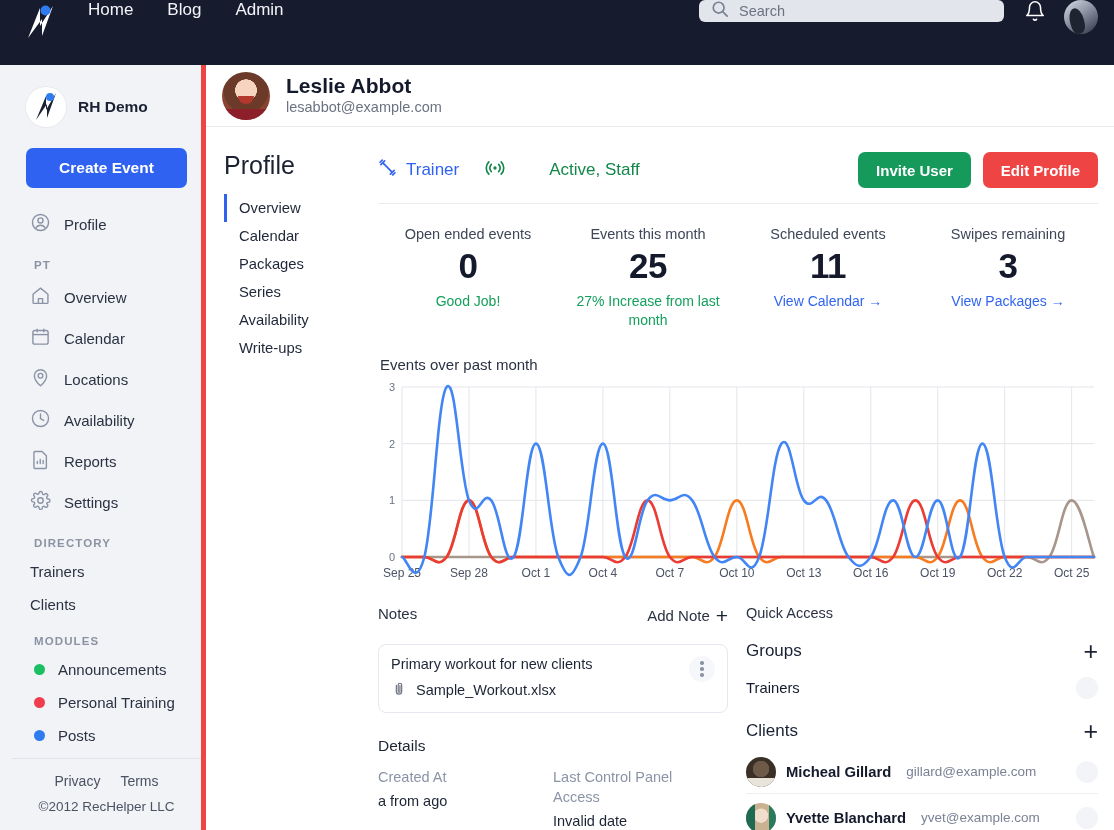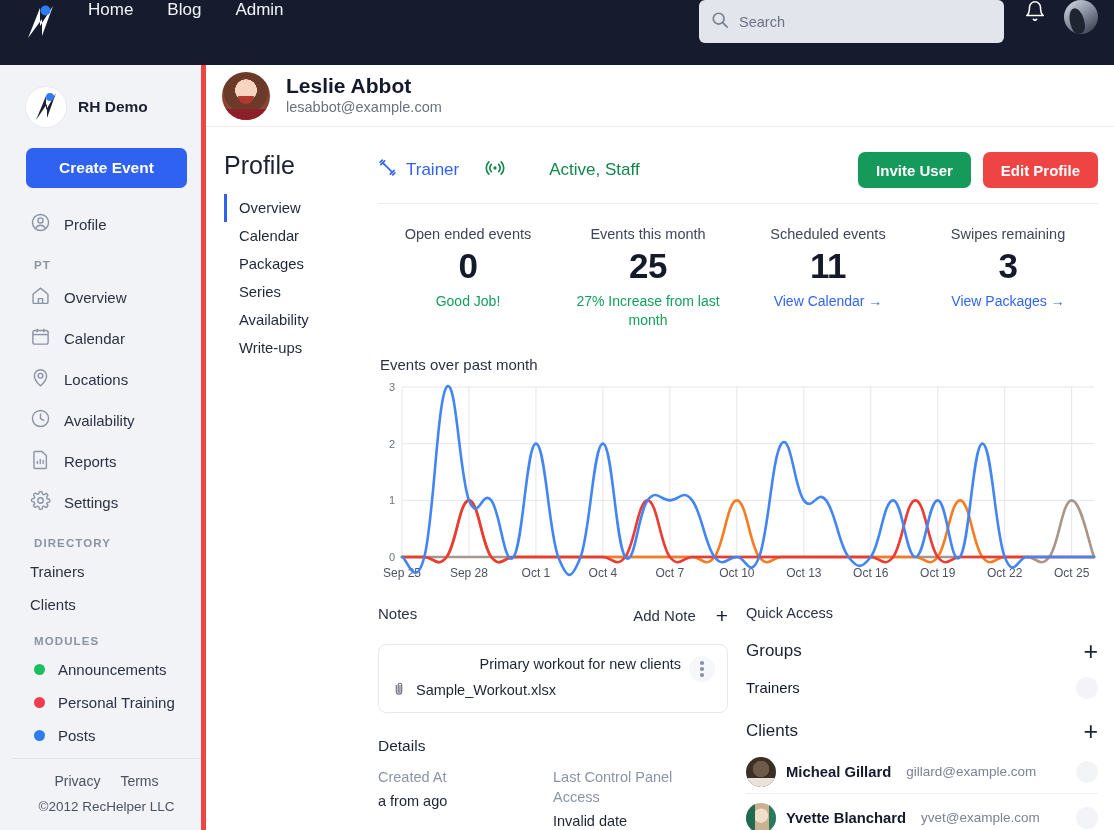--- a/index.html
+++ b/index.html
@@ -16,21 +16,21 @@
     height: 65px; background: #161b2e; flex: 0 0 65px;
     display: flex; align-items: flex-start; padding: 0 16px 16px 18px;
   }
   .brand-logo { width: 44px; height: 44px; position: relative; flex: 0 0 44px; }
   .nav-links { display: flex; align-items: center; gap: 34px; margin-left: 26px; }
   .nav-link {
     color: #f2f4f8; font-size: 17px; text-decoration: none; cursor: pointer;
   }
   .nav-spacer { flex: 1; }
   .search-wrap {
-    position: relative; width: 305px; height: 43px;
+    position: relative; width: 305px; height: 22px;
     background: #e2e5ec; border-radius: 6px;
     display: flex; align-items: center; padding: 0 12px;
   }
   .search-input {
     border: none; background: transparent; outline: none;
     font-family: "Liberation Sans", sans-serif; font-size: 14.5px;
     color: #333; width: 100%; margin-left: 10px;
   }
   .search-input::placeholder { color: #6b7280; }
   .bell-btn { margin-left: 20px; cursor: pointer; display:flex; }
@@ -152,27 +152,27 @@
 
   
   .bottom { display: flex; margin-top: 18px; gap: 18px; }
   .col-left { flex: 0 0 350px; }
   .col-right { flex: 1; min-width: 0; }
   .sec-head {
     display: flex; align-items: flex-start; font-size: 15px; color: #2b3243;
     margin-bottom: 18px;
   }
   .sec-head .grow { flex: 1; }
-  .add-note { display:flex; align-items:center; gap:20px; font-size:15px; color:#2b3243; cursor:pointer;}
+  .add-note { display:flex; align-items:center; gap:6px; font-size:15px; color:#2b3243; cursor:pointer;}
   .plus-lg { font-size: 21px; line-height: 1; color:#1a2133; }
   .note-card {
     border: 1px solid #e5e8ee; border-radius: 8px; padding: 11px 12px 12px 12px;
     display: flex; align-items: flex-start; gap: 8px;
   }
-  .note-body { flex: 1; min-width: 0; text-align: right; }
+  .note-body { flex: 1; min-width: 0; }
   .note-title { font-size: 14.5px; color: #1d2434; }
   .note-file { display: flex; align-items: center; gap: 9px; margin-top: 9px; }
   .note-file span { font-size: 14.5px; color: #1d2434; }
   .kebab {
     width: 26px; height: 26px; border-radius: 50%; background:#f6f7fa;
     display:flex; flex-direction:column; align-items:center; justify-content:center;
     gap:2.5px; cursor:pointer; flex:0 0 26px;
   }
   .kebab i { width:3.5px; height:3.5px; border-radius:50%; background:#8b93a6; display:block; }
 

